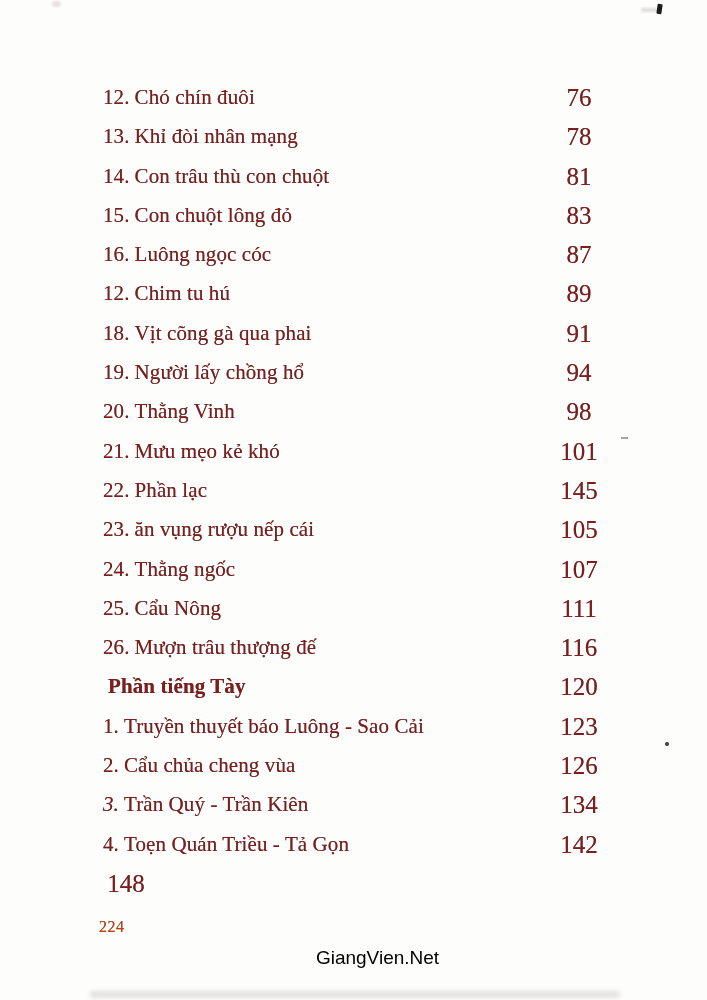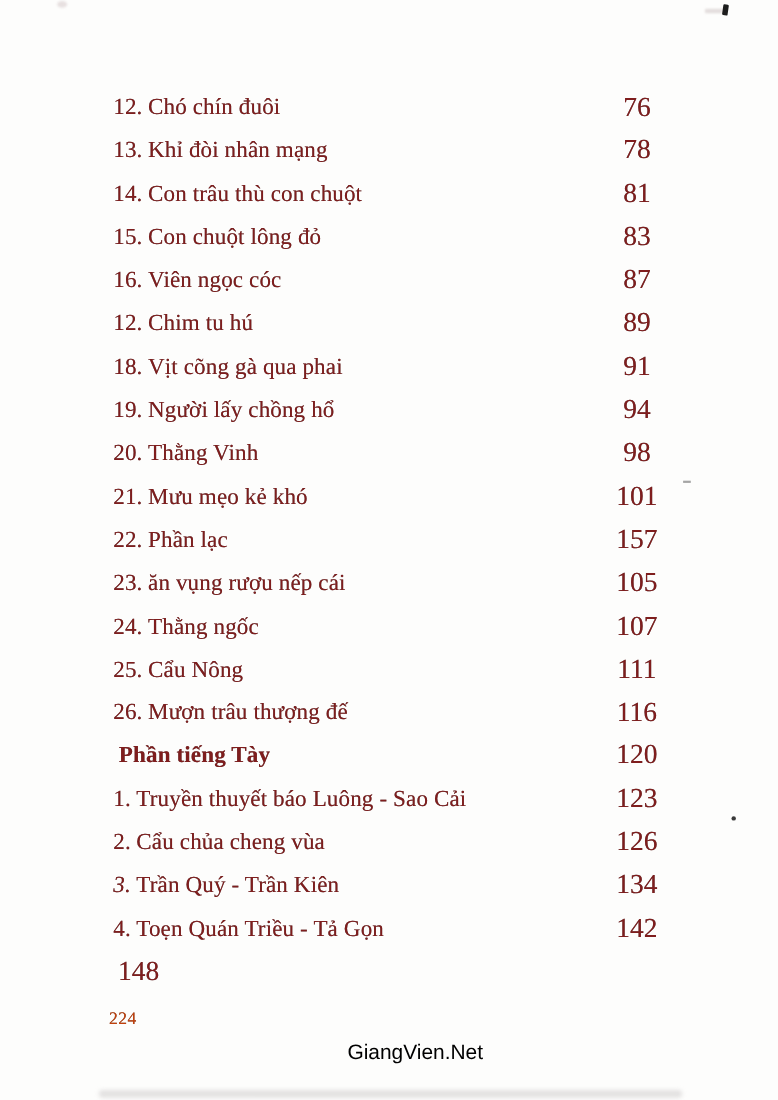--- a/index.html
+++ b/index.html
@@ -61,21 +61,21 @@
     </div>
       <div class="toc-row">
       <span class="toc-title"><span class="toc-num">14.</span><span class="toc-text">Con trâu thù con chuột</span></span>
       <span class="toc-page">81</span>
     </div>
       <div class="toc-row">
       <span class="toc-title"><span class="toc-num">15.</span><span class="toc-text">Con chuột lông đỏ</span></span>
       <span class="toc-page">83</span>
     </div>
       <div class="toc-row">
-      <span class="toc-title"><span class="toc-num">16.</span><span class="toc-text">Viên ngọc cóc</span></span>
+      <span class="toc-title"><span class="toc-num">16.</span><span class="toc-text">Luông ngọc cóc</span></span>
       <span class="toc-page">87</span>
     </div>
       <div class="toc-row">
       <span class="toc-title"><span class="toc-num">12.</span><span class="toc-text">Chim tu hú</span></span>
       <span class="toc-page">89</span>
     </div>
       <div class="toc-row">
       <span class="toc-title"><span class="toc-num">18.</span><span class="toc-text">Vịt cõng gà qua phai</span></span>
       <span class="toc-page">91</span>
     </div>
@@ -86,21 +86,21 @@
       <div class="toc-row">
       <span class="toc-title"><span class="toc-num">20.</span><span class="toc-text">Thằng Vinh</span></span>
       <span class="toc-page">98</span>
     </div>
       <div class="toc-row">
       <span class="toc-title"><span class="toc-num">21.</span><span class="toc-text">Mưu mẹo kẻ khó</span></span>
       <span class="toc-page">101</span>
     </div>
       <div class="toc-row">
       <span class="toc-title"><span class="toc-num">22.</span><span class="toc-text">Phần lạc</span></span>
-      <span class="toc-page">157</span>
+      <span class="toc-page">145</span>
     </div>
       <div class="toc-row">
       <span class="toc-title"><span class="toc-num">23.</span><span class="toc-text">ăn vụng rượu nếp cái</span></span>
       <span class="toc-page">105</span>
     </div>
       <div class="toc-row">
       <span class="toc-title"><span class="toc-num">24.</span><span class="toc-text">Thằng ngốc</span></span>
       <span class="toc-page">107</span>
     </div>
       <div class="toc-row">

